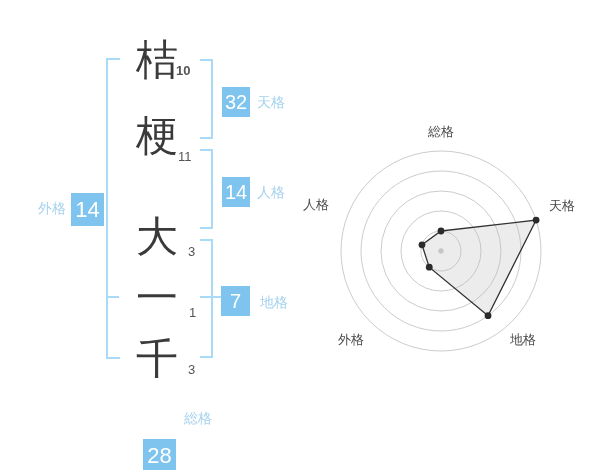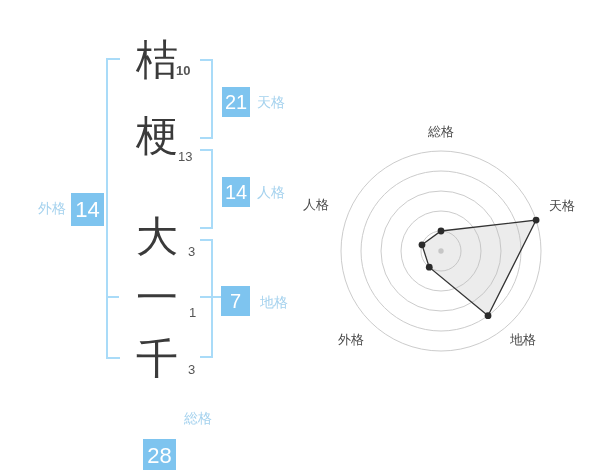--- a/index.html
+++ b/index.html
@@ -31,21 +31,21 @@
   .chart-label{position:absolute;font-size:13px;line-height:1;color:var(--chart-label);}
 </style>
 </head>
 <body>
 
 <div class="stage">
 
   <div class="char-row char-0">桔</div>
   <div class="stroke-num sn-0">10</div>
   <div class="char-row char-1">梗</div>
-  <div class="stroke-num sn-1">13</div>
+  <div class="stroke-num sn-1">11</div>
   <div class="char-row char-2">大</div>
   <div class="stroke-num sn-2">3</div>
   <div class="char-row char-3">一</div>
   <div class="stroke-num sn-3">1</div>
   <div class="char-row char-4">千</div>
   <div class="stroke-num sn-4">3</div>
 
   <div>
     <div class="bk" style="left:106px;top:58px;width:2px;height:301px;"></div>
     <div class="bk" style="left:106px;top:58px;width:14px;height:2px;"></div>
@@ -65,21 +65,21 @@
     <div class="bk" style="left:200px;top:227px;width:13px;height:2px;"></div>
   </div>
 
   <div>
     <div class="bk" style="left:211px;top:239px;width:2px;height:119px;"></div>
     <div class="bk" style="left:200px;top:239px;width:13px;height:2px;"></div>
     <div class="bk" style="left:200px;top:296px;width:21px;height:2px;"></div>
     <div class="bk" style="left:200px;top:356px;width:13px;height:2px;"></div>
   </div>
 
-  <div class="badge badge-sm" style="left:222px;top:87px;">21</div>
+  <div class="badge badge-sm" style="left:222px;top:87px;">32</div>
   <div class="badge-label" style="left:257px;top:95px;">天格</div>
 
   <div class="badge badge-sm" style="left:222px;top:177px;">14</div>
   <div class="badge-label" style="left:257px;top:185px;">人格</div>
 
   <div class="badge badge-sm" style="left:221px;top:286px;width:29px;">7</div>
   <div class="badge-label" style="left:260px;top:295px;">地格</div>
 
   <div class="badge-label" style="left:38px;top:201px;">外格</div>
   <div class="badge badge-lg" style="left:71px;top:193px;">14</div>

